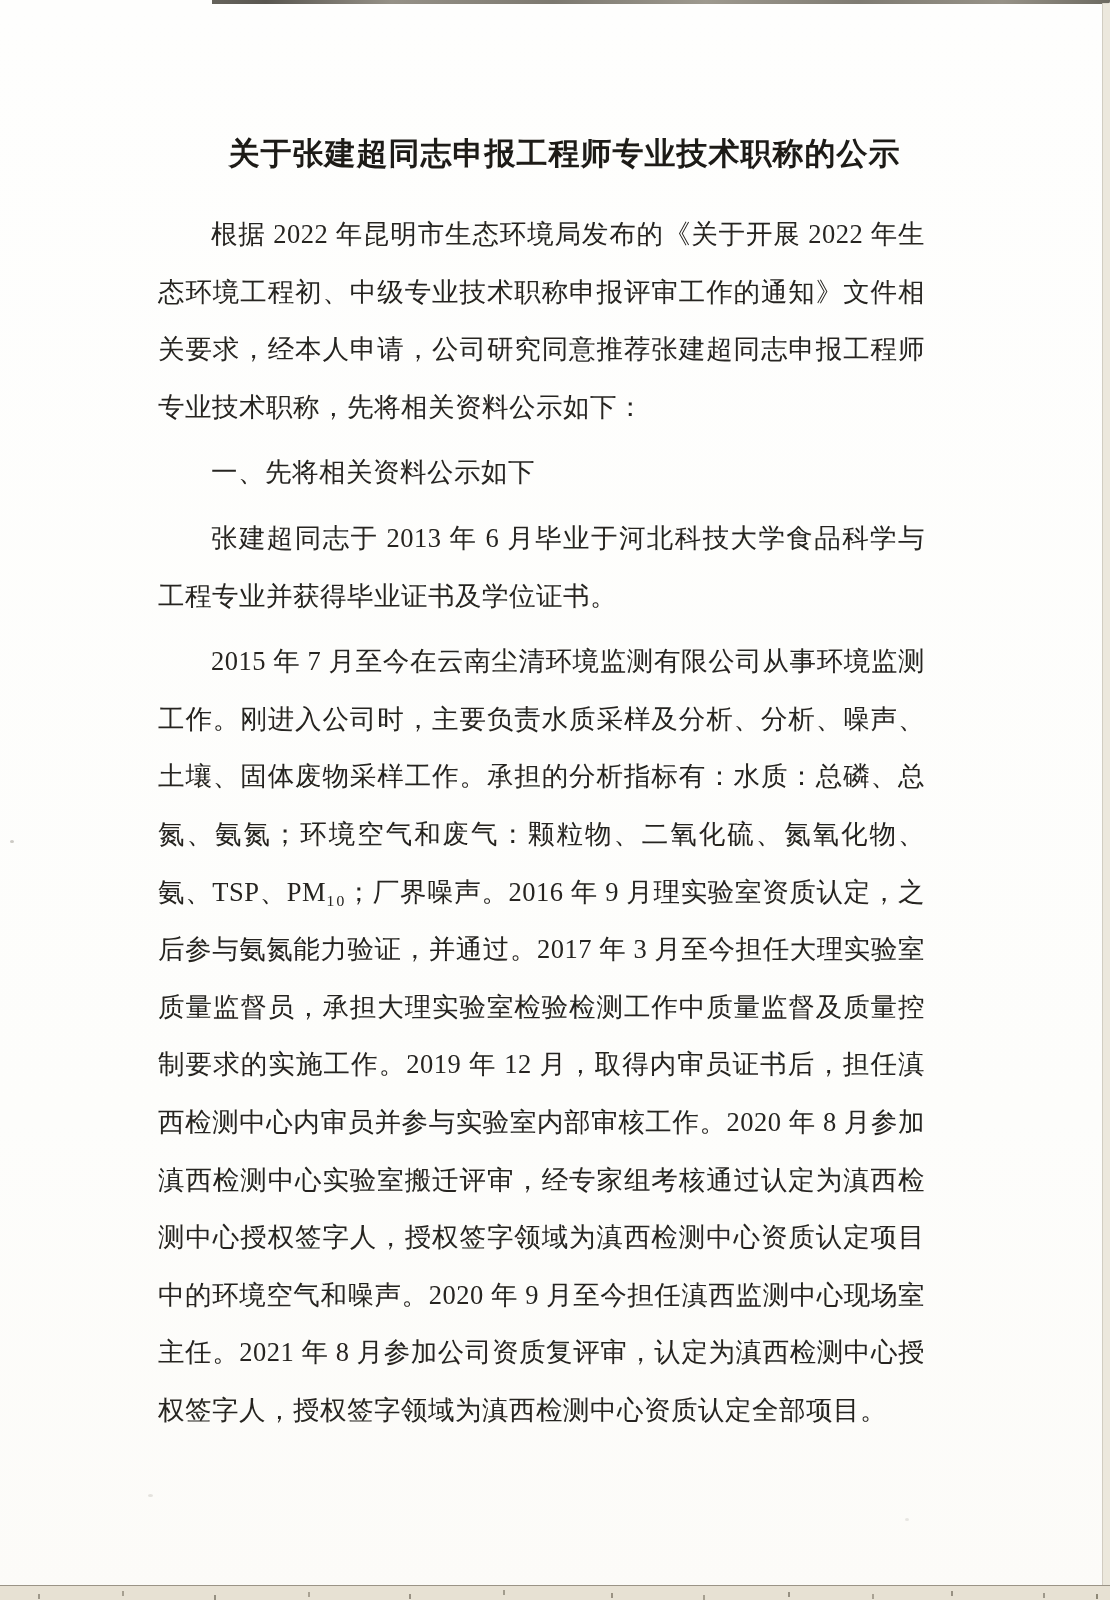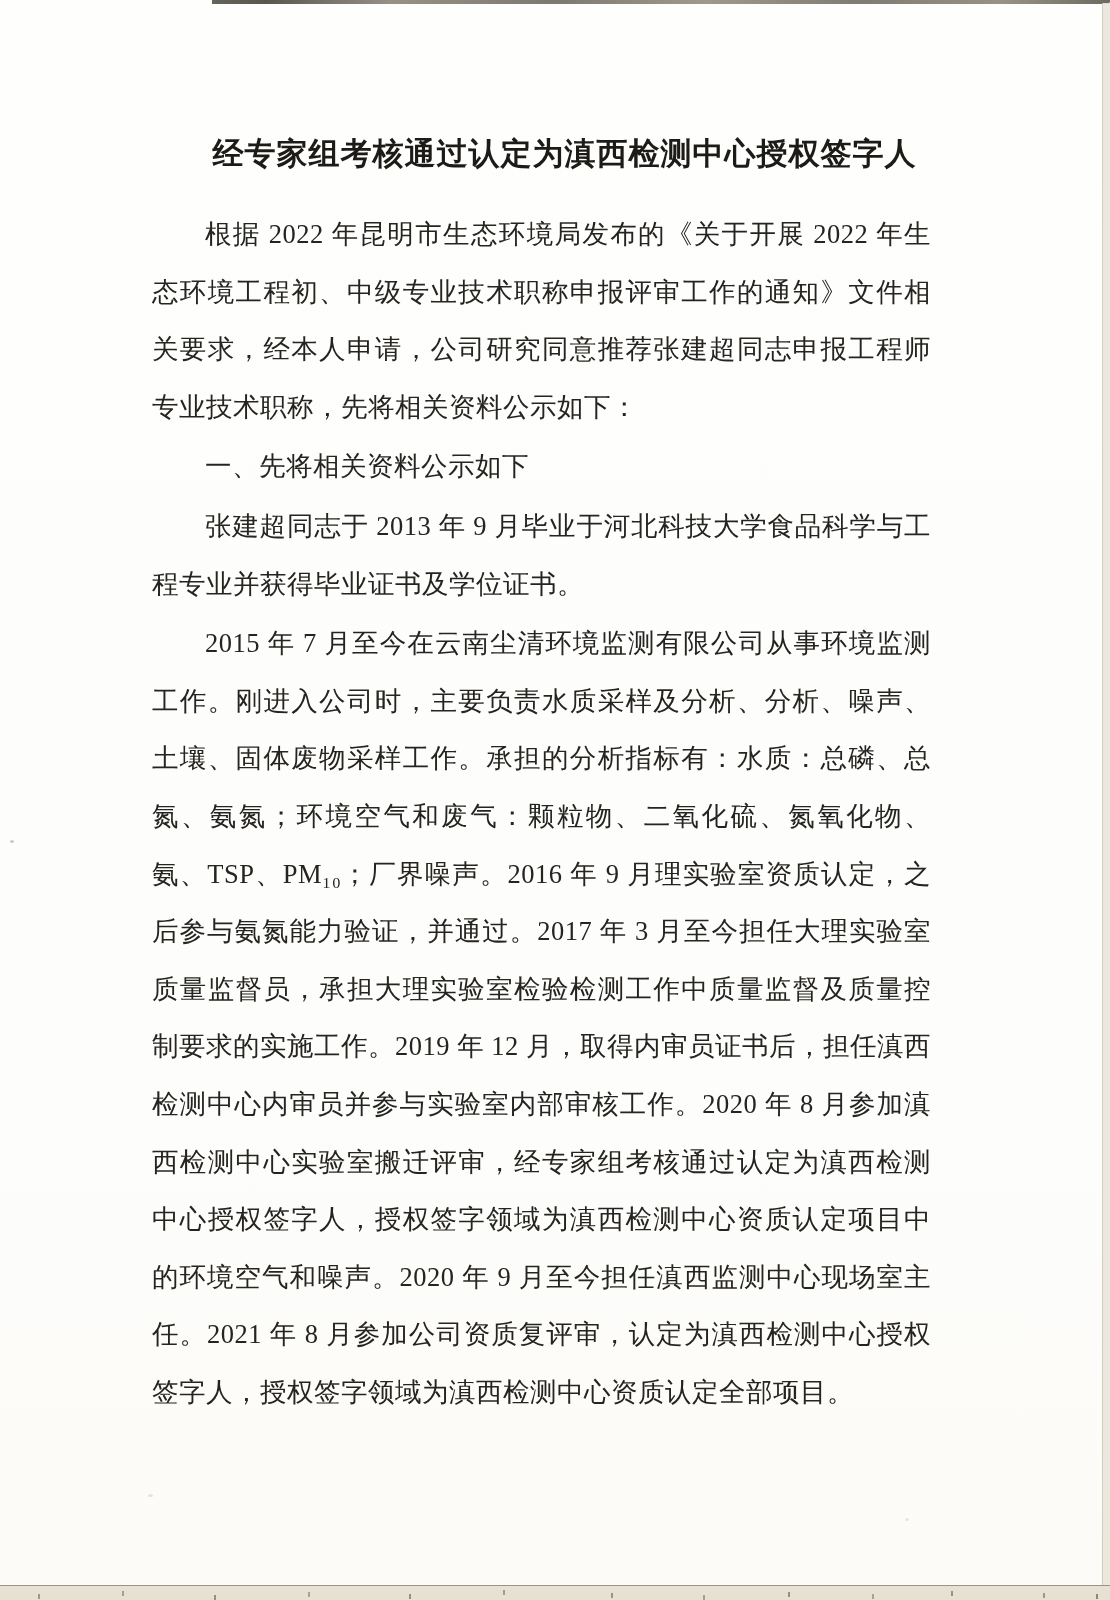--- a/index.html
+++ b/index.html
@@ -89,43 +89,43 @@
   .doc-title {
     margin: 0 0 28px 46px;
     font-size: 31px;
     line-height: 48px;
     font-weight: 700;
     text-align: center;
     letter-spacing: 1px;
     color: #1d1b17;
   }
   .para {
-    margin: 2px;
+    margin: 8px;
     font-size: 26.5px;
     line-height: 57.6px;
     text-align: justify;
     text-justify: inter-ideograph;
     text-indent: 2em;
     letter-spacing: 0.5px;
     color: #262420;
   }
 </style>
 </head>
 <body>
 
 <div class="scan-page">
 
   <div class="top-edge-line"></div>
   <div class="right-edge-strip"></div>
 
   <div class="doc">
-    <h1 class="doc-title">经专家组考核通过认定为滇西检测中心授权签字人</h1>
+    <h1 class="doc-title">关于张建超同志申报工程师专业技术职称的公示</h1>
     <p class="para">根据 2022 年昆明市生态环境局发布的《关于开展 2022 年生态环境工程初、中级专业技术职称申报评审工作的通知》文件相关要求，经本人申请，公司研究同意推荐张建超同志申报工程师专业技术职称，先将相关资料公示如下：</p>
     <p class="para">一、先将相关资料公示如下</p>
-    <p class="para">张建超同志于 2013 年 9 月毕业于河北科技大学食品科学与工程专业并获得毕业证书及学位证书。</p>
+    <p class="para">张建超同志于 2013 年 6 月毕业于河北科技大学食品科学与工程专业并获得毕业证书及学位证书。</p>
     <p class="para">2015 年 7 月至今在云南尘清环境监测有限公司从事环境监测工作。刚进入公司时，主要负责水质采样及分析、分析、噪声、土壤、固体废物采样工作。承担的分析指标有：水质：总磷、总氮、氨氮；环境空气和废气：颗粒物、二氧化硫、氮氧化物、氨、TSP、PM₁₀；厂界噪声。2016 年 9 月理实验室资质认定，之后参与氨氮能力验证，并通过。2017 年 3 月至今担任大理实验室质量监督员，承担大理实验室检验检测工作中质量监督及质量控制要求的实施工作。2019 年 12 月，取得内审员证书后，担任滇西检测中心内审员并参与实验室内部审核工作。2020 年 8 月参加滇西检测中心实验室搬迁评审，经专家组考核通过认定为滇西检测中心授权签字人，授权签字领域为滇西检测中心资质认定项目中的环境空气和噪声。2020 年 9 月至今担任滇西监测中心现场室主任。2021 年 8 月参加公司资质复评审，认定为滇西检测中心授权签字人，授权签字领域为滇西检测中心资质认定全部项目。</p>
   </div>
 
   <div class="speck speck-1"></div>
   <div class="speck speck-2"></div>
   <div class="speck speck-3"></div>
 
   <div class="bottom-edge-strip">
     <div class="bottom-noise"></div>
   </div>

